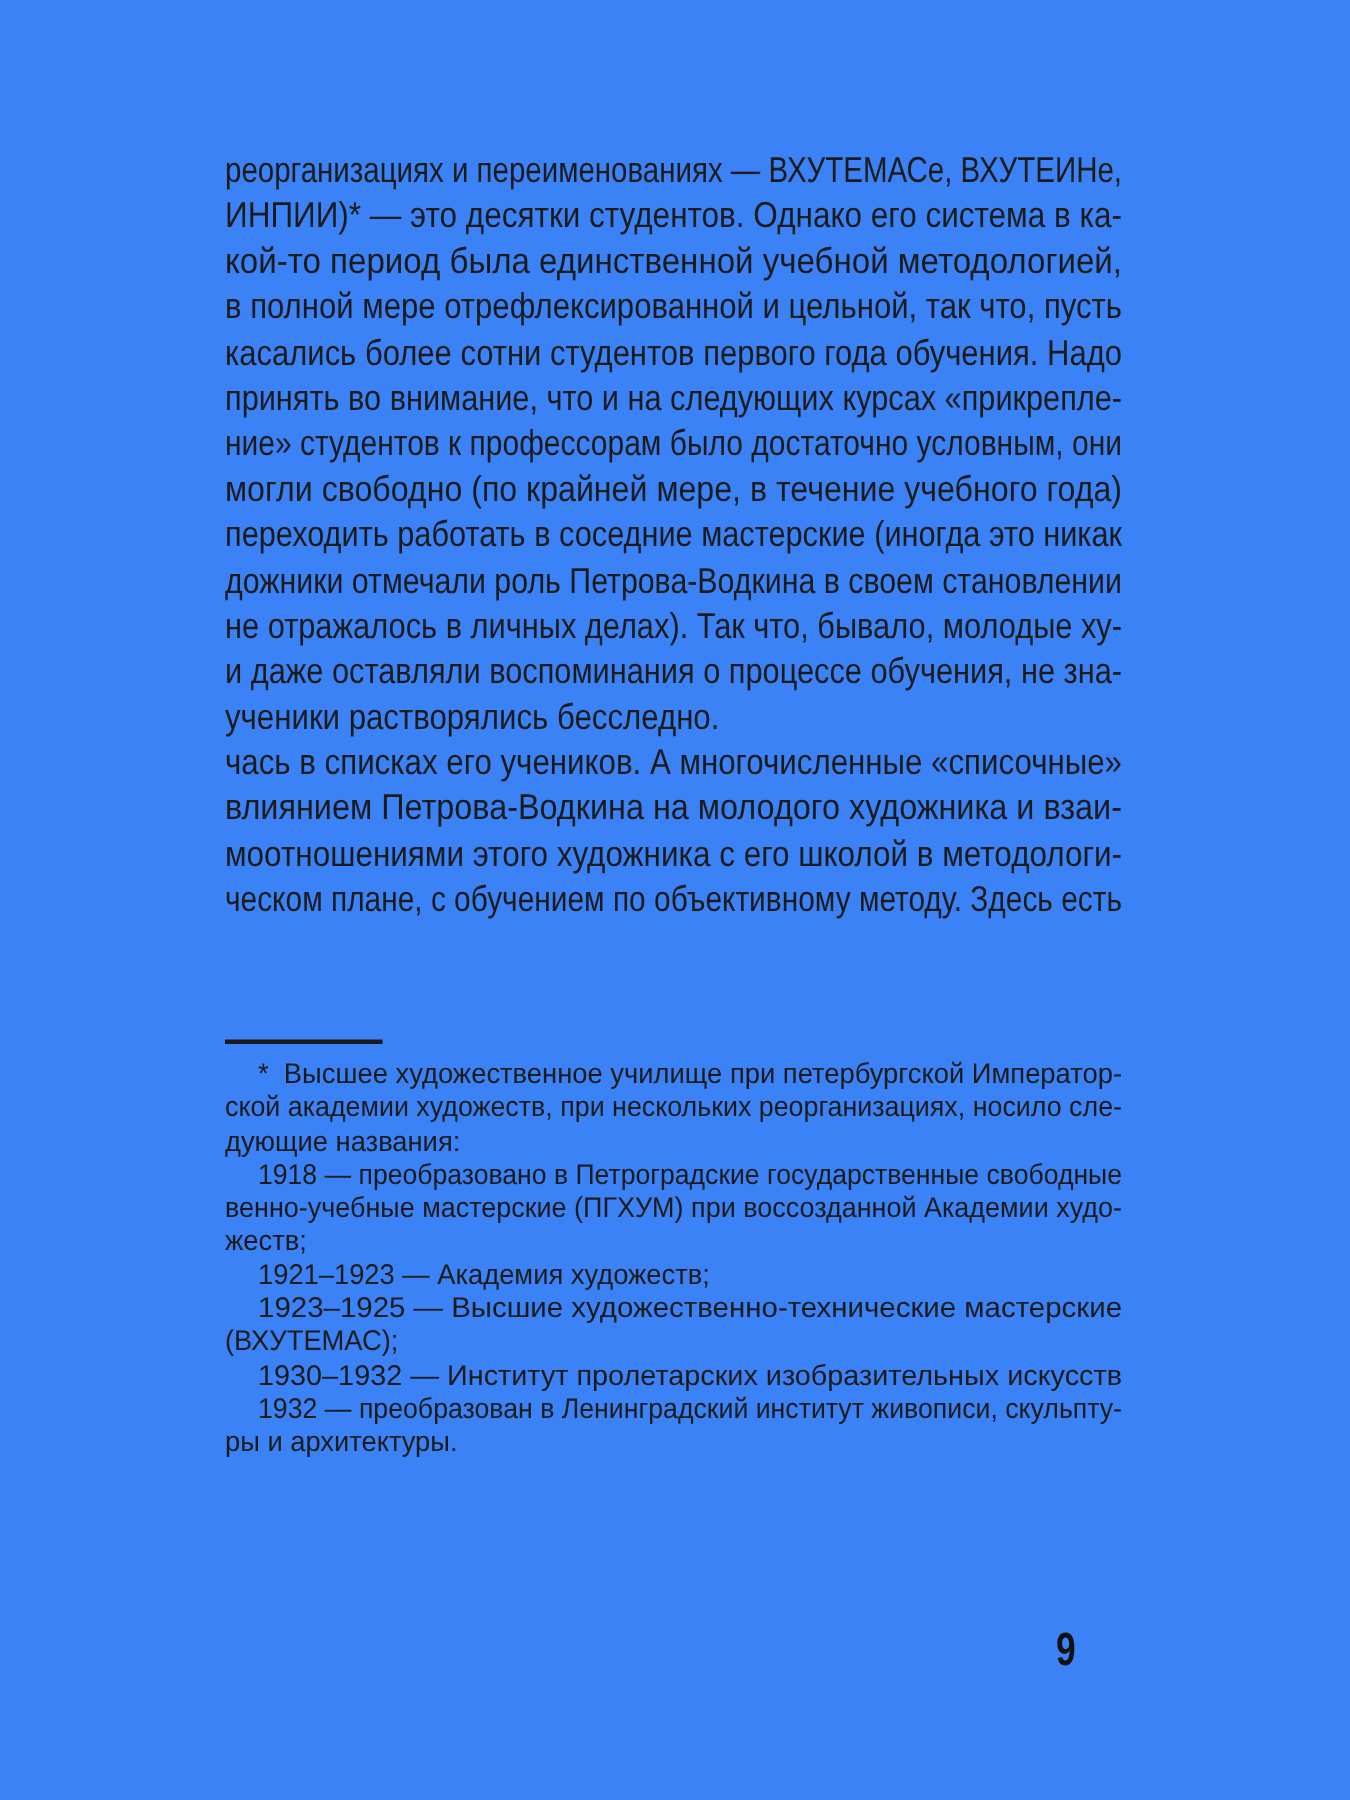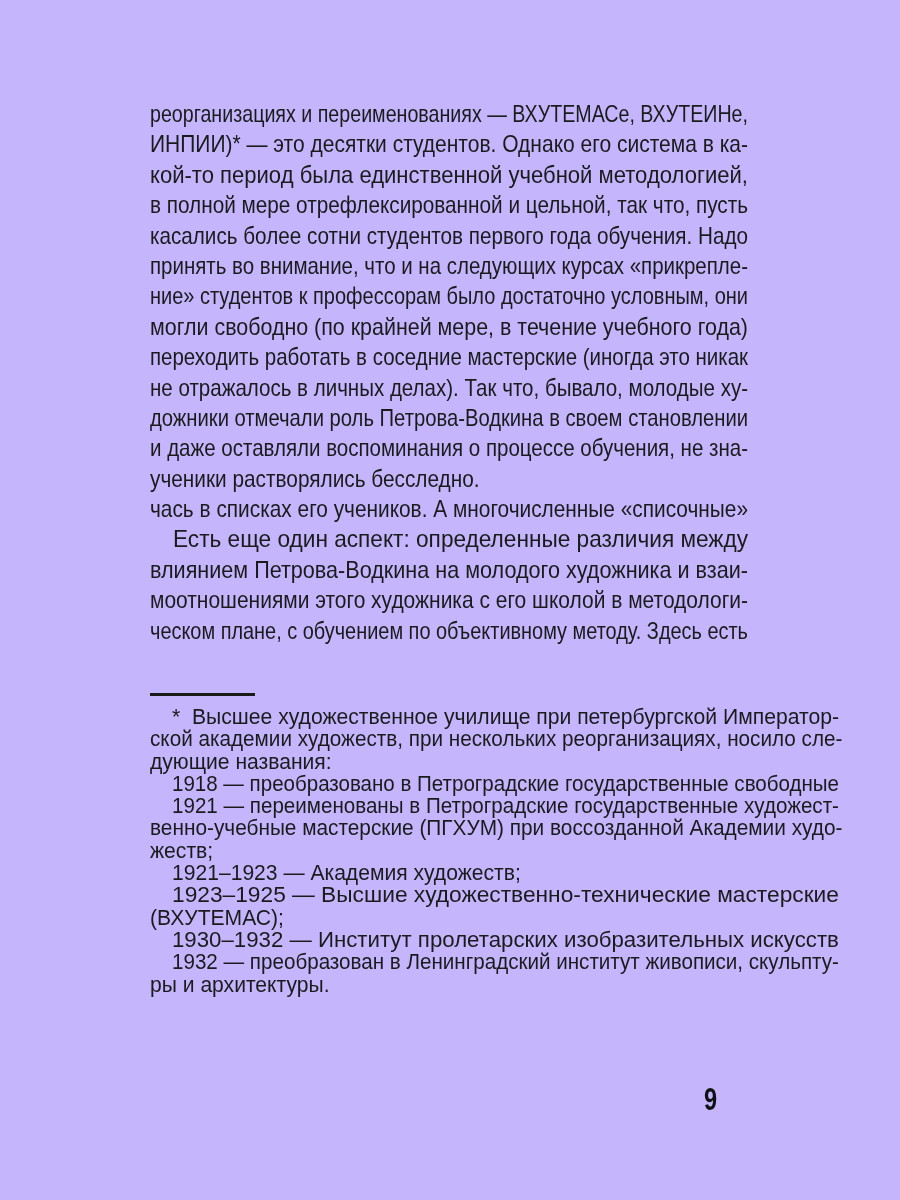--- a/index.html
+++ b/index.html
@@ -4,21 +4,21 @@
 <style>
   html, body {
     margin: 0;
     padding: 0;
     background: #ffffff;
   }
   .page {
     position: relative;
     width: 900px;
     height: 1200px;
-    background: #c4b5fd;
+    background: #3b82f6;
     overflow: hidden;
     font-family: "Liberation Sans", sans-serif;
     color: #1b1b1b;
   }
   .body-text {
     position: absolute;
     left: 150px;
     top: 99px;
     width: 598px;
     font-size: 24px;
@@ -33,21 +33,21 @@
     top: 693px;
     width: 105px;
     height: 3px;
     background: #1a1a1a;
   }
   .footnote {
     position: absolute;
     left: 150px;
     top: 706px;
     width: 598px;
-    font-size: 22px;
+    font-size: 19px;
   }
   .footnote .line {
     height: 22.3px;
     line-height: 22.3px;
   }
   .line {
     position: relative;
     overflow: visible;
   }
   .line-text {
@@ -74,40 +74,38 @@
       <div class="paragraph">
         <div class="line"><span class="line-text" style="margin-left: 0px; transform: scaleX(0.818705);">реорганизациях и переименованиях — ВХУТЕМАСе, ВХУТЕИНе,</span></div>
         <div class="line"><span class="line-text" style="margin-left: 0px; transform: scaleX(0.874909);">ИНПИИ)* — это десятки студентов. Однако его система в ка-</span></div>
         <div class="line"><span class="line-text" style="margin-left: 0px; transform: scaleX(0.918984);">кой-то период была единственной учебной методологией,</span></div>
         <div class="line"><span class="line-text" style="margin-left: 0px; transform: scaleX(0.863967);">в полной мере отрефлексированной и цельной, так что, пусть</span></div>
         <div class="line"><span class="line-text" style="margin-left: 0px; transform: scaleX(0.86107);">касались более сотни студентов первого года обучения. Надо</span></div>
         <div class="line"><span class="line-text" style="margin-left: 0px; transform: scaleX(0.853067);">принять во внимание, что и на следующих курсах «прикрепле-</span></div>
         <div class="line"><span class="line-text" style="margin-left: 0px; transform: scaleX(0.832905);">ние» студентов к профессорам было достаточно условным, они</span></div>
         <div class="line"><span class="line-text" style="margin-left: 0px; transform: scaleX(0.89285);">могли свободно (по крайней мере, в течение учебного года)</span></div>
         <div class="line"><span class="line-text" style="margin-left: 0px; transform: scaleX(0.853048);">переходить работать в соседние мастерские (иногда это никак</span></div>
+        <div class="line"><span class="line-text" style="margin-left: 0px; transform: scaleX(0.842402);">дожники отмечали роль Петрова-Водкина в своем становлении</span></div>
         <div class="line"><span class="line-text" style="margin-left: 0px; transform: scaleX(0.855278);">не отражалось в личных делах). Так что, бывало, молодые ху-</span></div>
-        <div class="line"><span class="line-text" style="margin-left: 0px; transform: scaleX(0.842402);">дожники отмечали роль Петрова-Водкина в своем становлении</span></div>
         <div class="line"><span class="line-text" style="margin-left: 0px; transform: scaleX(0.854248);">и даже оставляли воспоминания о процессе обучения, не зна-</span></div>
         <div class="line"><span class="line-text" style="margin-left: 0px; transform: scaleX(0.866963);">ученики растворялись бесследно.</span></div>
         <div class="line"><span class="line-text" style="margin-left: 0px; transform: scaleX(0.868437);">чась в списках его учеников. А многочисленные «списочные»</span></div>
       </div>
       <div class="paragraph">
-        <div class="line"><span class="line-text" style="margin-left: 23px; transform: scaleX(0.943154);">Есть еще один аспект: определенные различия между</span></div>
         <div class="line"><span class="line-text" style="margin-left: 0px; transform: scaleX(0.899607);">влиянием Петрова-Водкина на молодого художника и взаи-</span></div>
         <div class="line"><span class="line-text" style="margin-left: 0px; transform: scaleX(0.873531);">моотношениями этого художника с его школой в методологи-</span></div>
         <div class="line"><span class="line-text" style="margin-left: 0px; transform: scaleX(0.829745);">ческом плане, с обучением по объективному методу. Здесь есть</span></div>
       </div>
     </div>
   <div class="footnote-rule"></div>
   <div class="footnote" id="footnote-text">
       <div class="line"><span class="line-text" style="margin-left: 22px; transform: scaleX(0.960475);">*  Высшее художественное училище при петербургской Император-</span></div>
       <div class="line"><span class="line-text" style="margin-left: 0px; transform: scaleX(0.940899);">ской академии художеств, при нескольких реорганизациях, носило сле-</span></div>
       <div class="line"><span class="line-text" style="margin-left: 0px; transform: scaleX(0.958669);">дующие названия:</span></div>
       <div class="line"><span class="line-text" style="margin-left: 22px; transform: scaleX(0.933124);">1918 — преобразовано в Петроградские государственные свободные</span></div>
-      <div class="line"><span class="line-text" style="margin-left: 22px; transform: scaleX(0.935611);">1921 — переименованы в Петроградские государственные художест-</span></div>
       <div class="line"><span class="line-text" style="margin-left: 0px; transform: scaleX(0.946015);">венно-учебные мастерские (ПГХУМ) при воссозданной Академии худо-</span></div>
       <div class="line"><span class="line-text" style="margin-left: 0px; transform: scaleX(0.958669);">жеств;</span></div>
       <div class="line"><span class="line-text" style="margin-left: 22px; transform: scaleX(0.958669);">1921–1923 — Академия художеств;</span></div>
       <div class="line"><span class="line-text" style="margin-left: 22px; transform: scaleX(1.03313);">1923–1925 — Высшие художественно-технические мастерские</span></div>
       <div class="line"><span class="line-text" style="margin-left: 0px; transform: scaleX(0.958669);">(ВХУТЕМАС);</span></div>
       <div class="line"><span class="line-text" style="margin-left: 22px; transform: scaleX(1.01097);">1930–1932 — Институт пролетарских изобразительных искусств</span></div>
       <div class="line"><span class="line-text" style="margin-left: 22px; transform: scaleX(0.936324);">1932 — преобразован в Ленинградский институт живописи, скульпту-</span></div>
       <div class="line"><span class="line-text" style="margin-left: 0px; transform: scaleX(0.958669);">ры и архитектуры.</span></div>
     </div>
   <div class="page-number">9</div>

